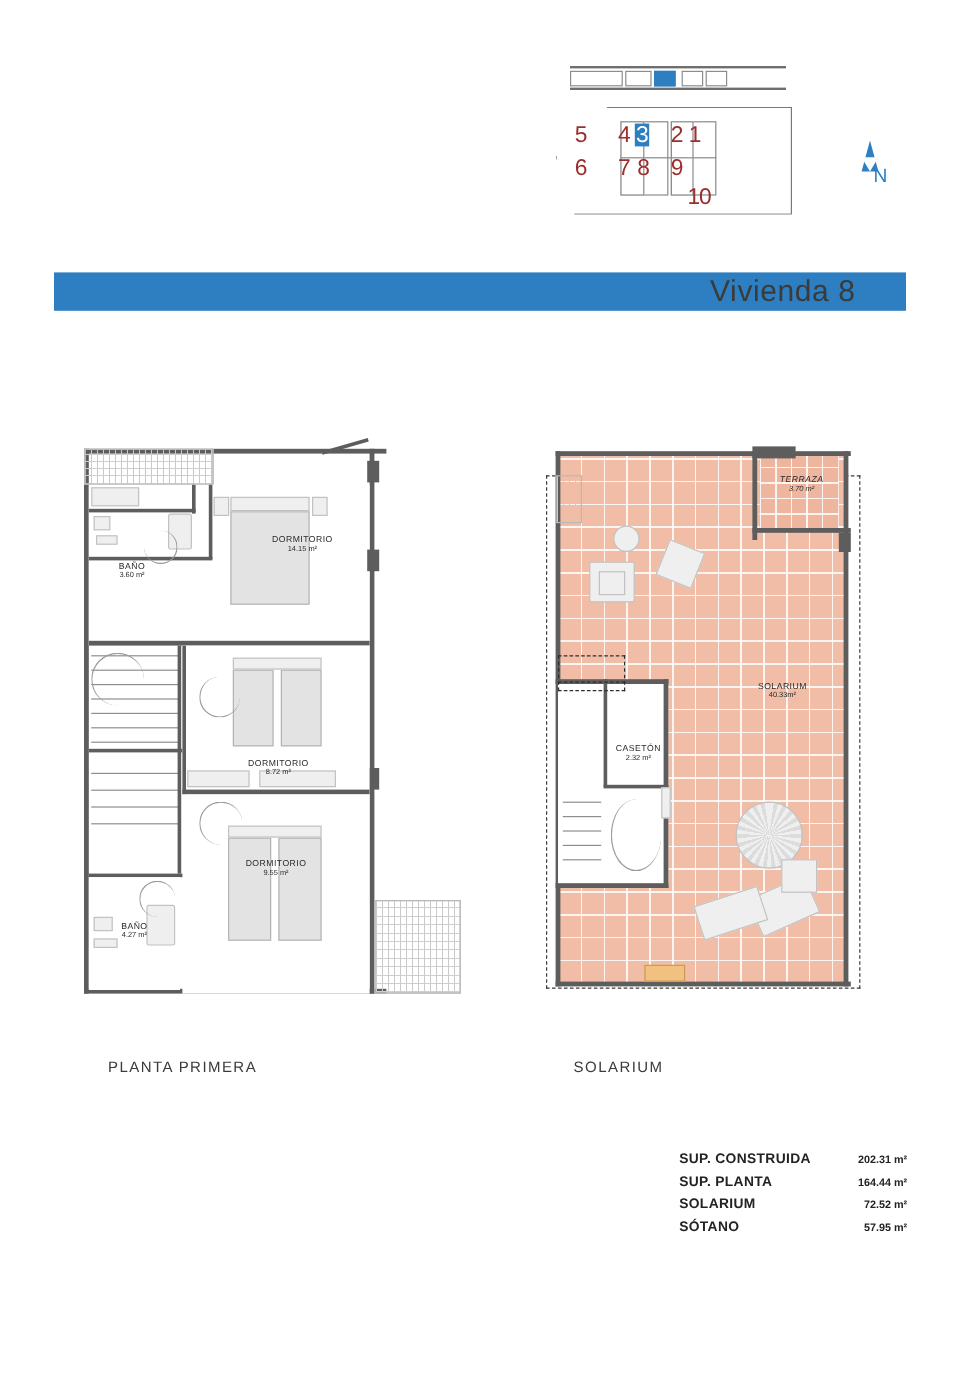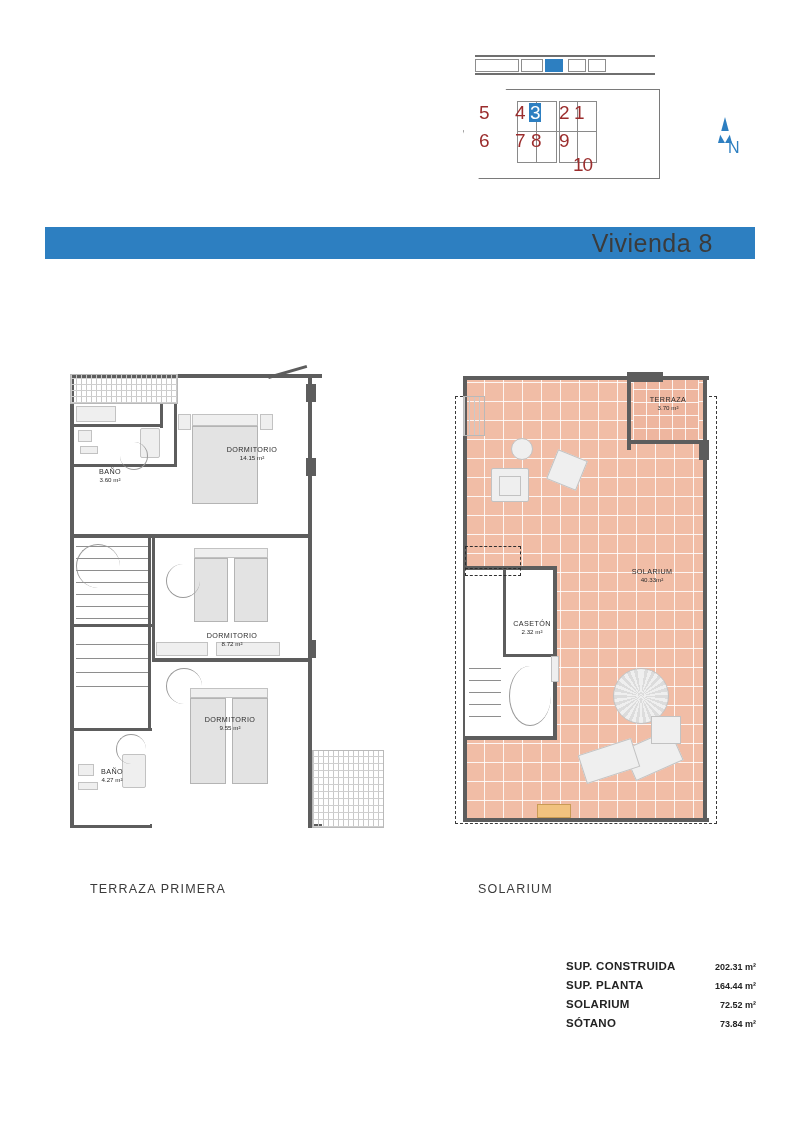--- a/index.html
+++ b/index.html
@@ -435,21 +435,21 @@
   <div class="wall" style="left:248px;top:8px;width:4px;height:446px;"></div>
   <div class="wall" style="left:8px;top:450px;width:246px;height:4px;"></div>
 
   <div class="hatch" style="left:8px;top:28px;width:22px;height:40px;"></div>
 
   <div class="terrace-tile" style="left:178px;top:12px;width:66px;height:62px;"></div>
   <div class="wall" style="left:172px;top:8px;width:4px;height:74px;"></div>
   <div class="wall" style="left:172px;top:72px;width:82px;height:4px;"></div>
   <div class="wall" style="left:172px;top:4px;width:36px;height:10px;"></div>
   <div class="wall" style="left:244px;top:76px;width:10px;height:16px;"></div>
-  <div class="label" style="left:182px;top:28px;width:62px;">
+  <div class="label" style="left:182px;top:28px;width:62px;font-style:italic;">
     <span class="nm">TERRAZA</span>
     <span class="ar">3.70 m²</span>
   </div>
 
   <div class="room-fill" style="left:10px;top:200px;width:92px;height:170px;background:#ffffff;"></div>
   <div class="wall" style="left:8px;top:198px;width:94px;height:4px;"></div>
   <div class="wall" style="left:98px;top:198px;width:4px;height:174px;"></div>
   <div class="wall" style="left:8px;top:368px;width:94px;height:4px;"></div>
   <div class="wall" style="left:48px;top:198px;width:3px;height:90px;"></div>
   <div class="wall" style="left:48px;top:286px;width:54px;height:3px;"></div>
@@ -479,33 +479,33 @@
   <div class="furn-l" style="left:196px;top:348px;width:30px;height:28px;"></div>
 
   <div class="furn-l" style="left:82px;top:436px;width:34px;height:14px;background:#f1c27f;border-color:#c99b55;"></div>
 
   <div class="label" style="left:152px;top:200px;width:90px;">
     <span class="nm">SOLARIUM</span>
     <span class="ar">40.33m²</span>
   </div>
 </div>
 
-<div class="plan-caption" id="caption-left">TERRAZA PRIMERA</div>
+<div class="plan-caption" id="caption-left">PLANTA PRIMERA</div>
 <div class="plan-caption" id="caption-right">SOLARIUM</div>
 
 <div id="surfaces">
   <div class="row">
     <span class="k">SUP. CONSTRUIDA</span>
     <span class="v">202.31 m²</span>
   </div>
   <div class="row">
     <span class="k">SUP. PLANTA</span>
     <span class="v">164.44 m²</span>
   </div>
   <div class="row">
     <span class="k">SOLARIUM</span>
     <span class="v">72.52 m²</span>
   </div>
   <div class="row">
     <span class="k">SÓTANO</span>
-    <span class="v">73.84 m²</span>
+    <span class="v">57.95 m²</span>
   </div>
 </div>
 
 </body></html>

